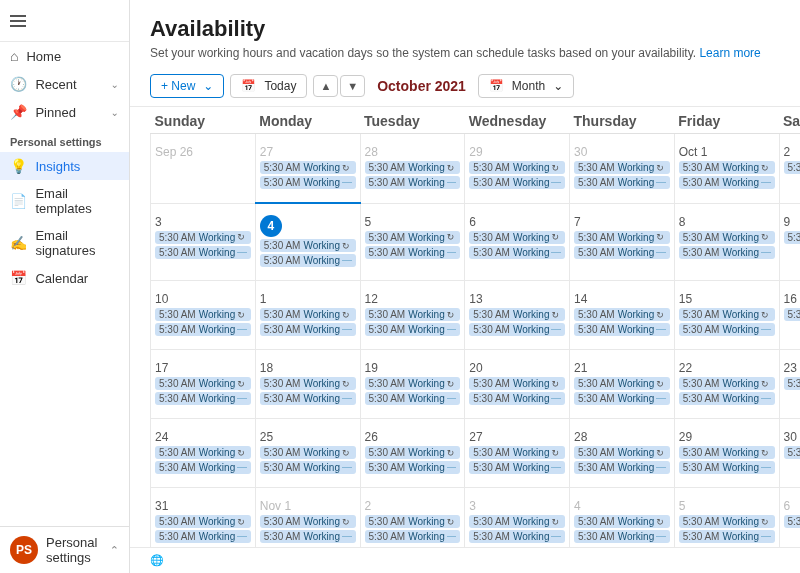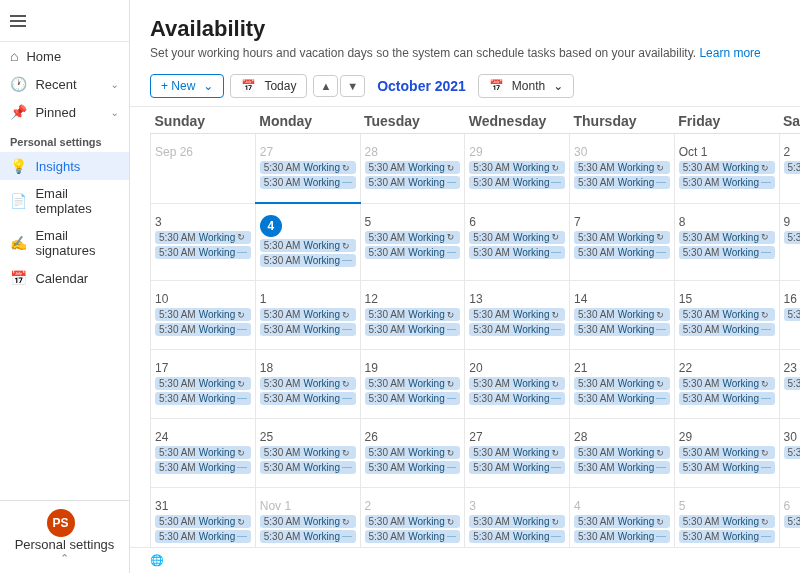--- a/index.html
+++ b/index.html
@@ -98,21 +98,21 @@
       border: 1px solid #ccc;
       border-radius: 4px;
       background: #fff;
       cursor: pointer;
       font-size: 11px;
       color: #555;
     }
     .month-label {
       font-size: 14px;
       font-weight: 600;
-      color: #1d4ed8;
+      color: #7f1d1d;
       padding: 0 6px;
     }
 
     
     .calendar-area {
       flex: 1;
       overflow-y: auto;
       padding: 0 20px;
     }
     .cal-grid {
@@ -182,21 +182,20 @@
     }
 
     
     .bottom-bar {
       display: flex;
       align-items: center;
       padding: 8px 10px;
       border-top: 1px solid #e0e0e0;
       background: #fff;
       cursor: pointer;
-      flex-direction: column;
     }
     .avatar-circle {
       width: 28px;
       height: 28px;
       border-radius: 50%;
       background: #d44000;
       color: #fff;
       display: flex;
       align-items: center;
       justify-content: center;

